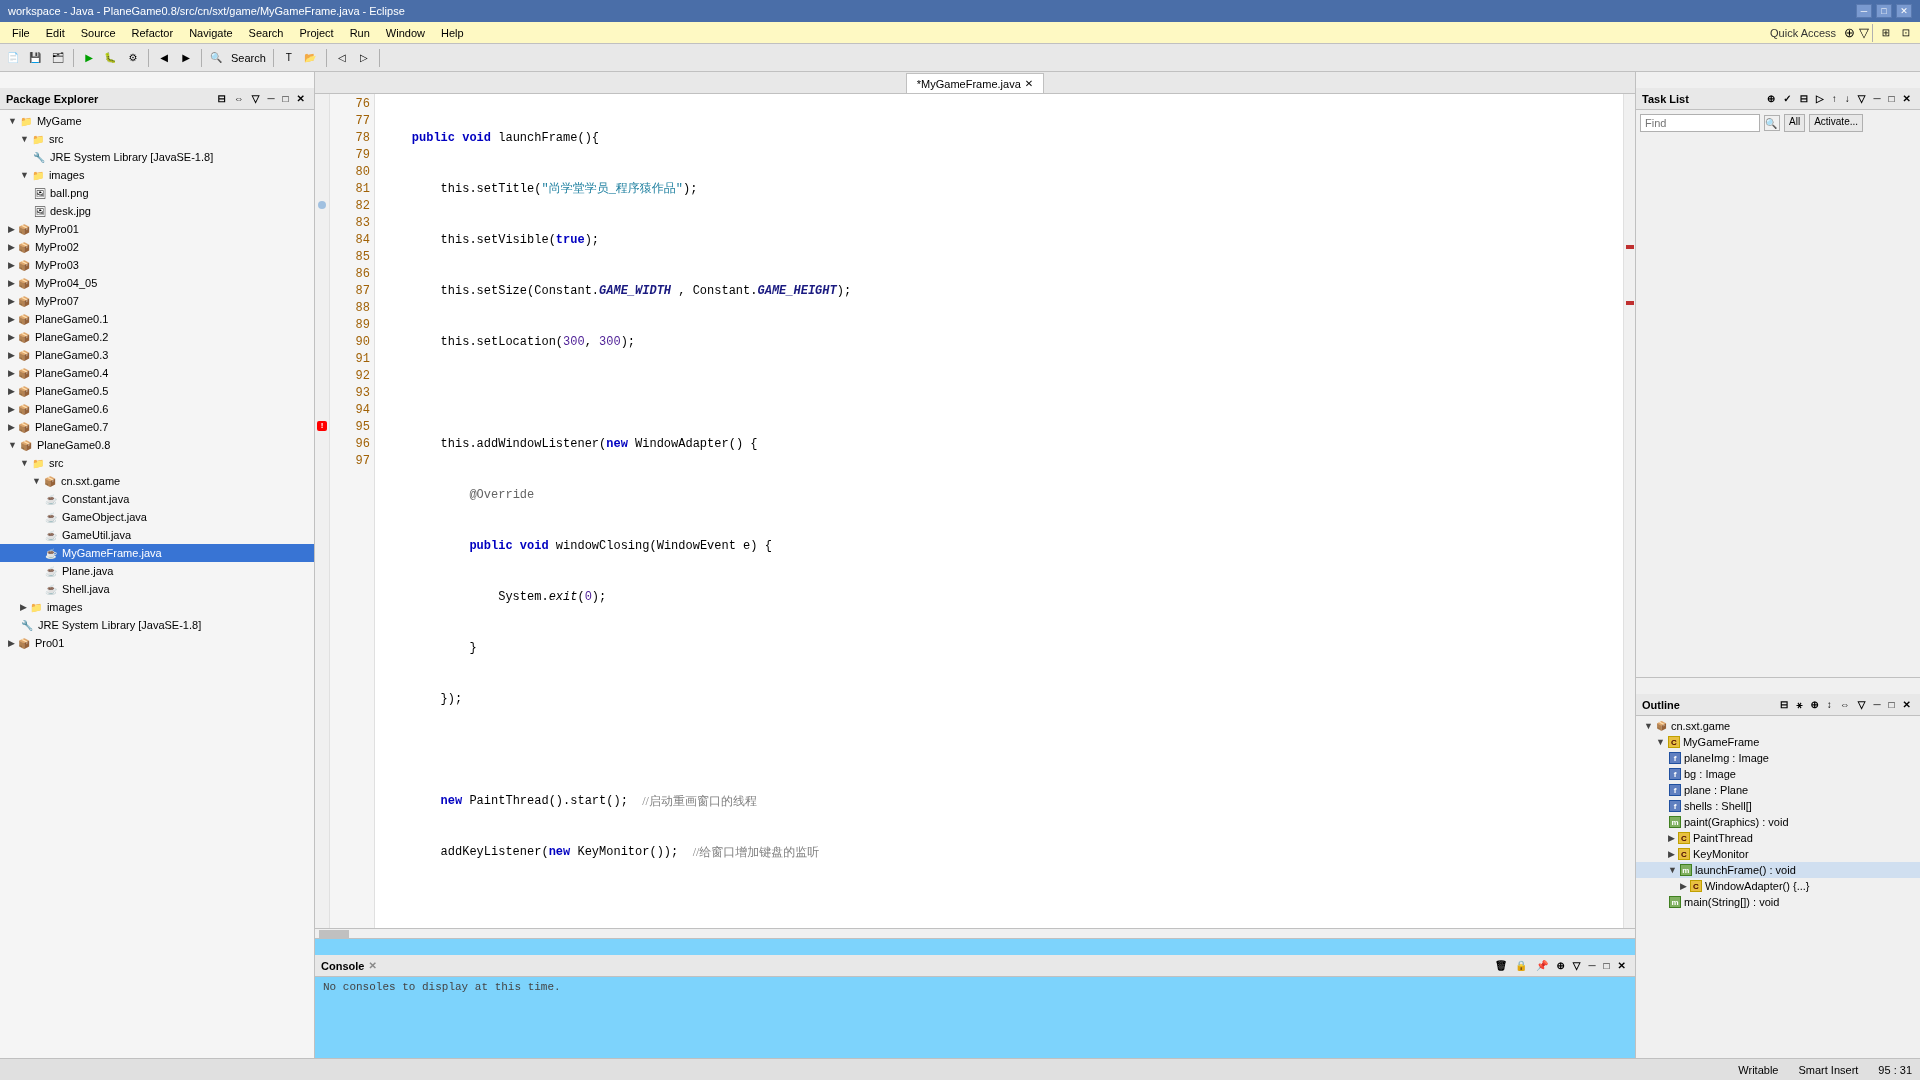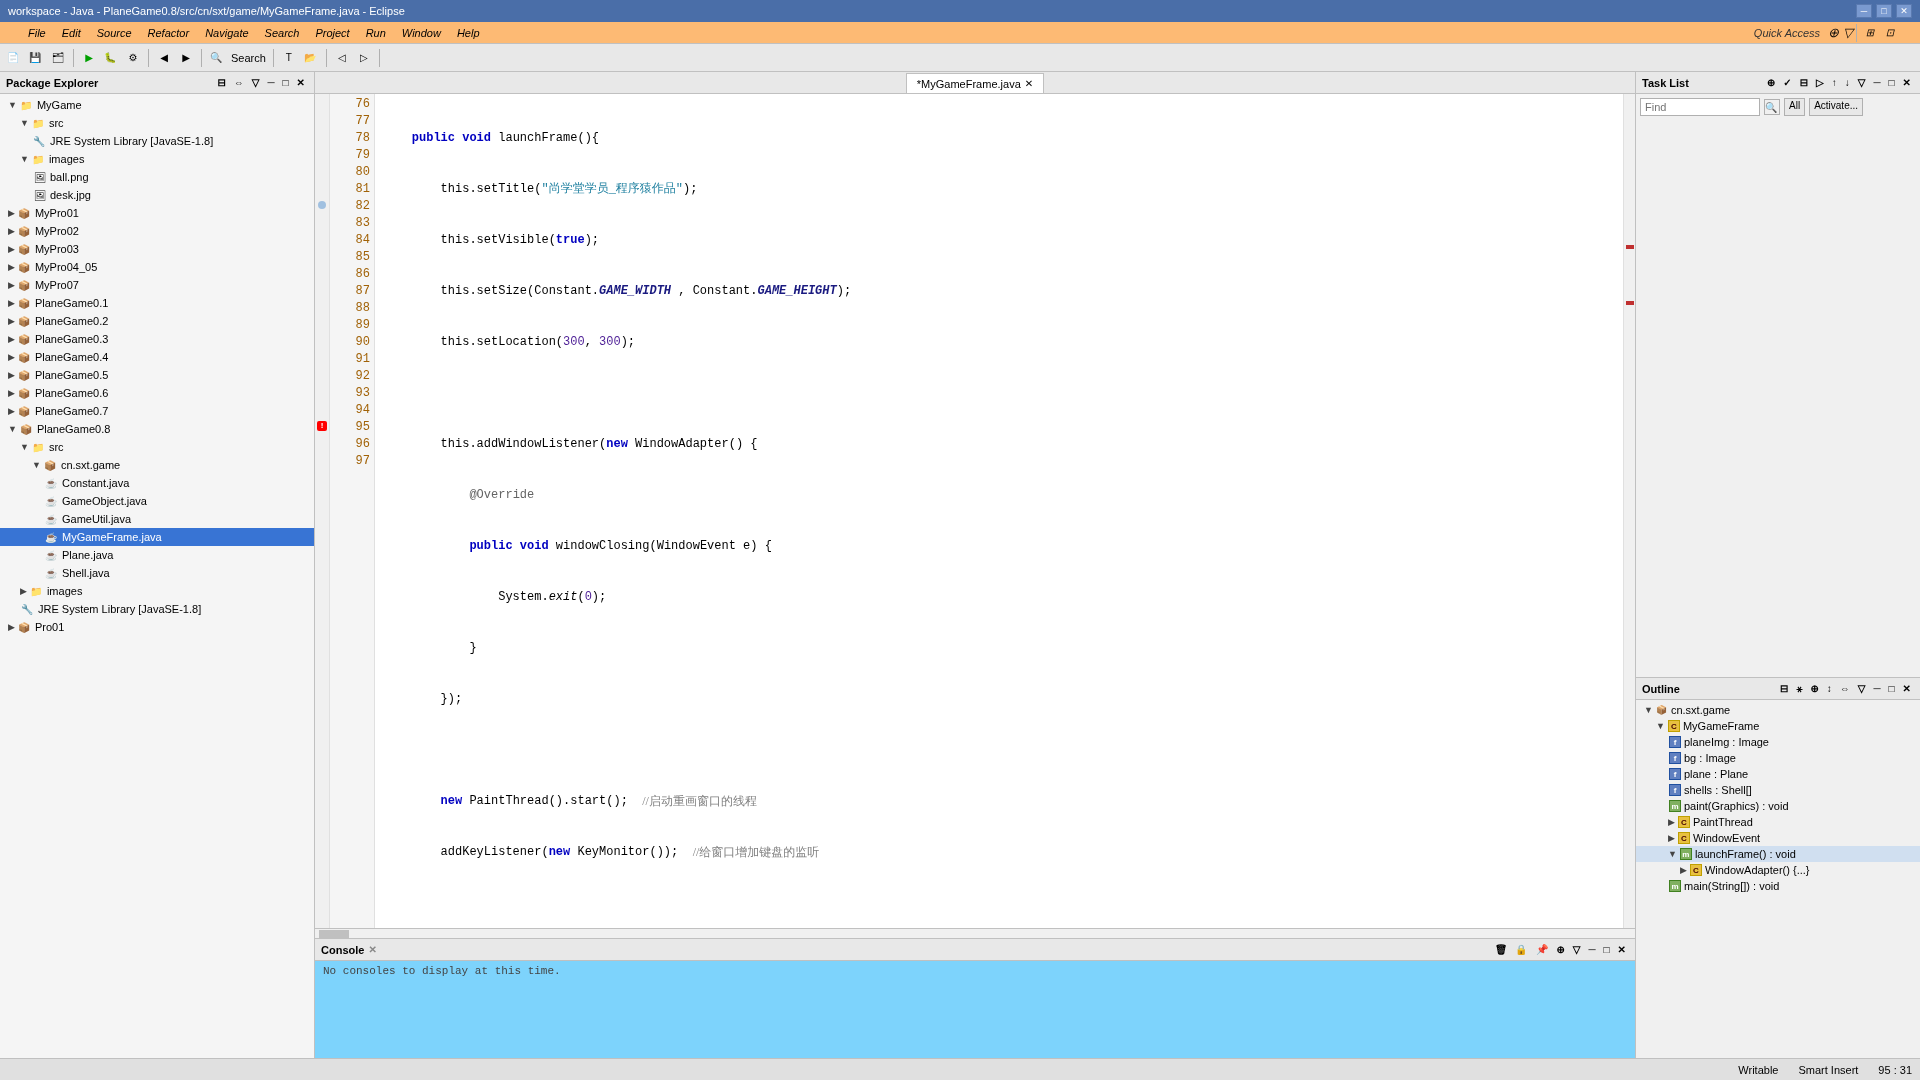--- a/index.html
+++ b/index.html
@@ -5,35 +5,35 @@
     * { margin: 0; padding: 0; box-sizing: border-box; }
     body { font-family: 'Segoe UI', Tahoma, Geneva, Verdana, sans-serif; font-size: 12px; background: #f0f0f0; width: 1920px; height: 1080px; overflow: hidden; }
     
     
     .title-bar { background: #4a6ea8; color: white; height: 22px; display: flex; align-items: center; padding: 0 8px; font-size: 11px; justify-content: space-between; }
     .title-bar-left { display: flex; align-items: center; gap: 4px; }
     .title-bar-right { display: flex; gap: 4px; }
     .title-btn { width: 16px; height: 14px; background: #7a9ad0; border: 1px solid #5a7ab0; cursor: pointer; display: flex; align-items: center; justify-content: center; font-size: 9px; color: white; }
     
     
-    .menu-bar { background: #fdba74; height: 22px; display: flex; align-items: center; padding: 0 20px; border-bottom: 1px solid #c0c0c0; font-size: 11px; font-style: italic; }
+    .menu-bar { background: #fef9c3; height: 22px; display: flex; align-items: center; padding: 0 4px; border-bottom: 1px solid #c0c0c0; font-size: 11px; }
     .menu-item { padding: 2px 8px; cursor: pointer; height: 100%; display: flex; align-items: center; }
     
     
     .toolbar { background: #e8e8e8; height: 28px; display: flex; align-items: center; padding: 2px 4px; border-bottom: 1px solid #c0c0c0; gap: 2px; }
     .toolbar-btn { width: 20px; height: 20px; background: transparent; border: 1px solid transparent; cursor: pointer; display: flex; align-items: center; justify-content: center; font-size: 10px; }
     .toolbar-sep { width: 1px; height: 18px; background: #b0b0b0; margin: 0 3px; }
     .quick-access { margin-left: auto; font-size: 11px; color: #333; cursor: pointer; }
     
     
     .main-layout { display: flex; height: calc(1080px - 22px - 22px - 28px - 22px); }
     
     
     .sidebar { width: 315px; background: #f5f5f5; border-right: 1px solid #c0c0c0; display: flex; flex-direction: column; }
-    .panel-header { background: #e8e8e8; height: 22px; display: flex; align-items: center; padding: 0 6px; border-bottom: 1px solid #c0c0c0; font-size: 11px; font-weight: bold; justify-content: space-between; }
+    .panel-header { background: #e8e8e8; height: 22px; display: flex; align-items: center; padding: 0 6px; border-bottom: 1px solid #c0c0c0; font-size: 11px; font-weight: bold; justify-content: space-between; margin-top: 16px; }
     .panel-header-btns { display: flex; gap: 2px; }
     .panel-header-btn { font-size: 10px; cursor: pointer; padding: 1px 3px; }
     .tree-content { flex: 1; overflow-y: auto; padding: 2px 0; font-size: 11px; }
     .tree-item { display: flex; align-items: center; padding: 1px 4px; cursor: pointer; white-space: nowrap; }
     .tree-item.selected { background: #3874d4; color: white; }
     .tree-indent { display: inline-block; }
     .tree-icon { width: 16px; height: 16px; display: inline-flex; align-items: center; justify-content: center; margin-right: 2px; font-size: 10px; flex-shrink: 0; }
     .folder-icon { color: #e8b000; }
     .java-icon { color: #c07000; }
     .tab-bar { background: #e8e8e8; height: 22px; display: flex; align-items: flex-end; border-bottom: 1px solid #c0c0c0; justify-content: center; }
@@ -580,21 +580,21 @@
               <span class="class-icon">C</span>
             </span>
           <span>PaintThread</span>
         </div>
         <div class="outline-item">
           <span class="tree-indent" style="width:28px"></span>
           <span class="collapse-arrow">▶</span>
           <span class="outline-icon">
               <span class="class-icon">C</span>
             </span>
-          <span>WindowEvent</span>
+          <span>KeyMonitor</span>
         </div>
         <div class="outline-item" style="background:#d0dff0;">
           <span class="tree-indent" style="width:28px"></span>
           <span class="collapse-arrow">▼</span>
           <span class="outline-icon">
               <span class="method-outline-icon">m</span>
             </span>
           <span>launchFrame() : void</span>
         </div>
         <div class="outline-item">

